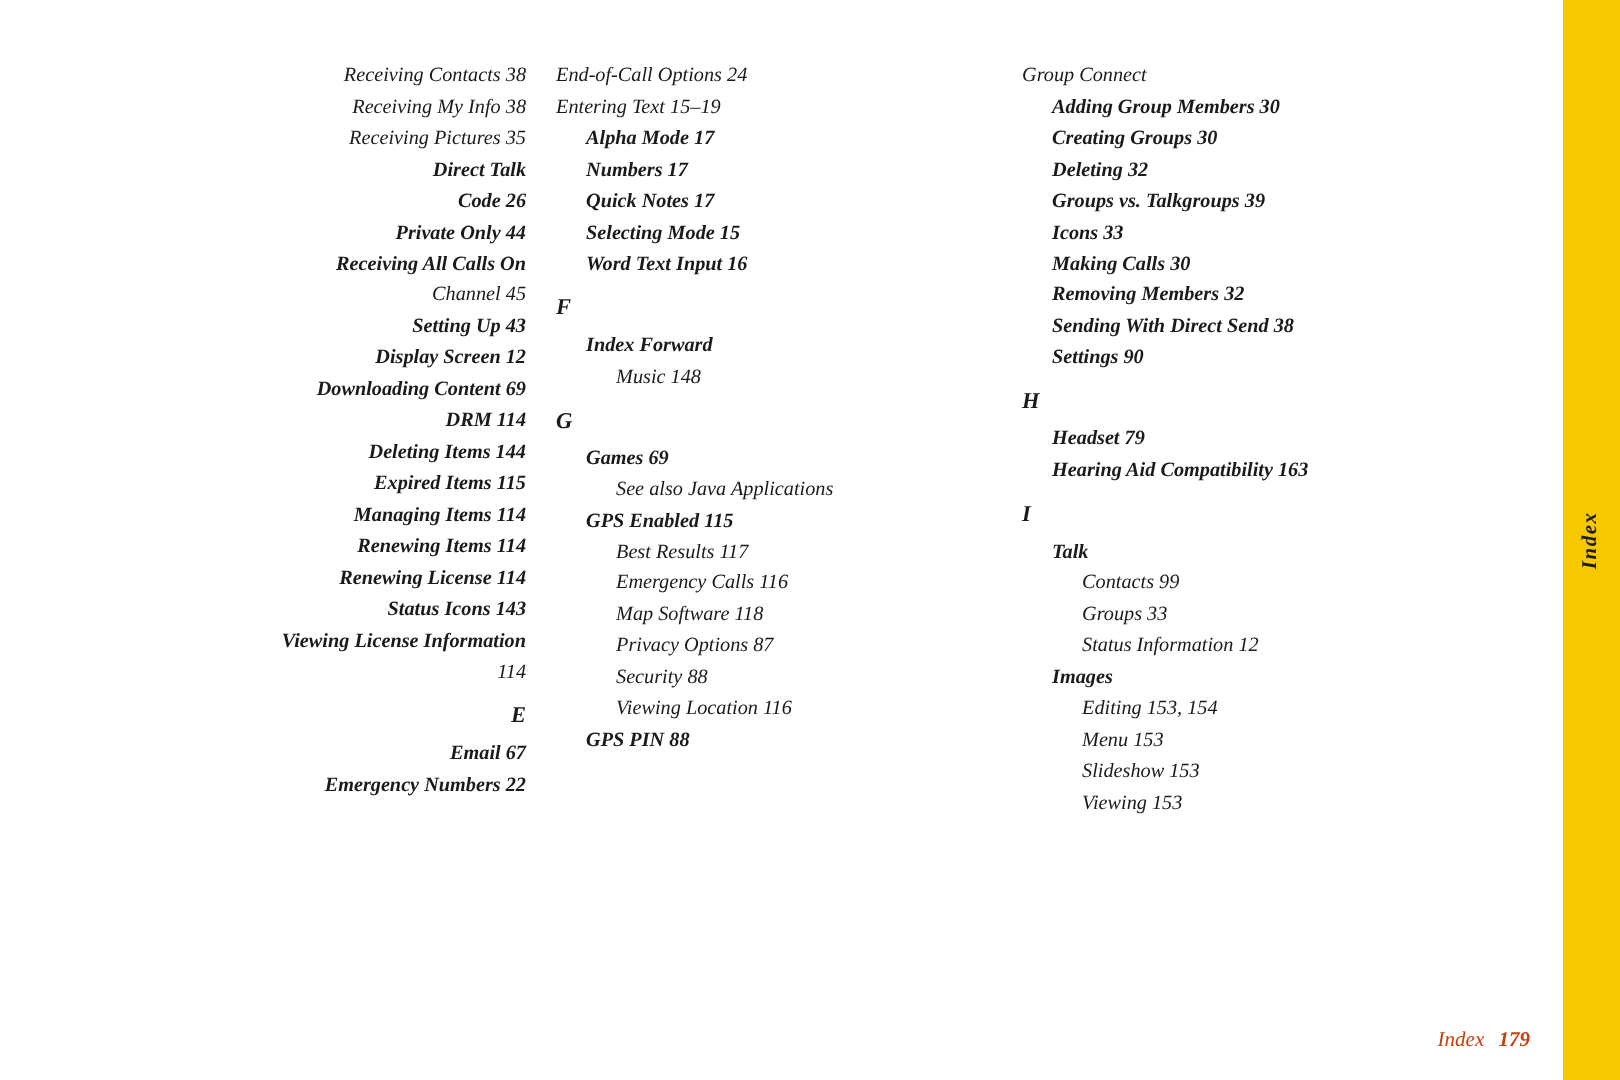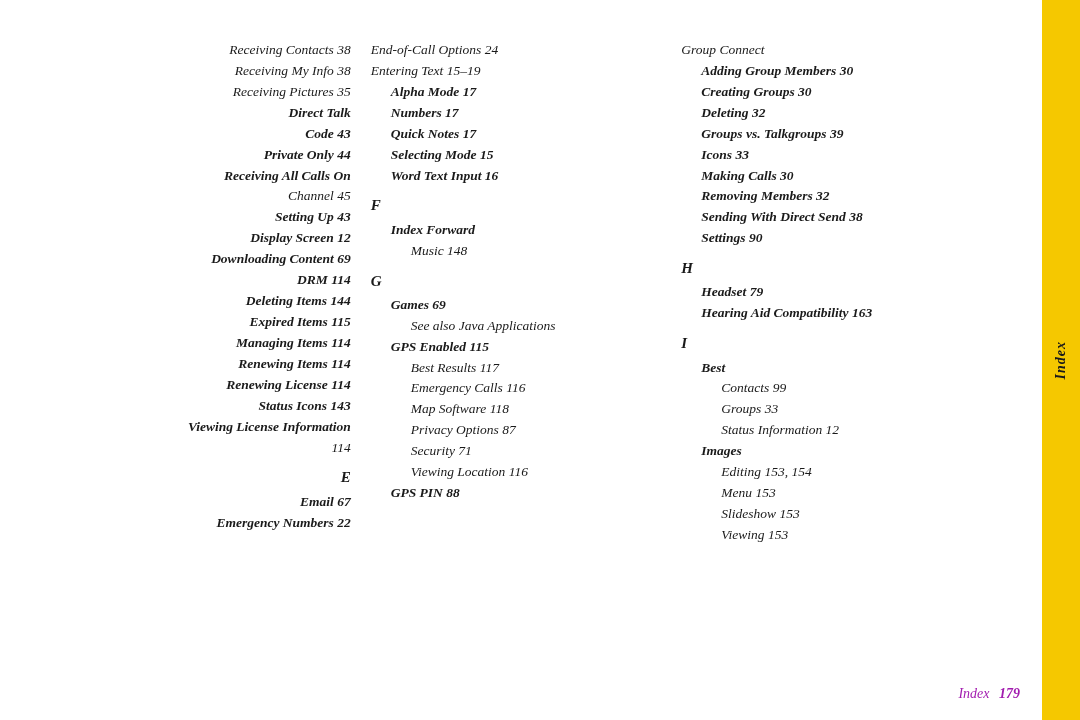--- a/index.html
+++ b/index.html
@@ -79,21 +79,21 @@
       margin-top: 8px;
       margin-bottom: 2px;
     }
 
     .footer {
       position: absolute;
       bottom: 18px;
       right: 60px;
       font-style: italic;
       font-size: 14px;
-      color: #a21caf;
+      color: #c2410c;
     }
     .footer .footer-label {
       font-style: italic;
       font-weight: normal;
     }
     .footer .footer-num {
       font-style: italic;
       font-weight: bold;
       margin-left: 6px;
     }
@@ -107,21 +107,21 @@
     <span class="side-tab-label">Index</span>
   </div>
 
   <div class="columns-wrapper">
 
     <div class="col" id="col1-container">
         <div class="entry italic-only">Receiving Contacts 38</div>
         <div class="entry italic-only">Receiving My Info 38</div>
         <div class="entry italic-only">Receiving Pictures 35</div>
         <div class="entry bold-italic">Direct Talk</div>
-        <div class="entry italic-only indent1">Code 43</div>
+        <div class="entry italic-only indent1">Code 26</div>
         <div class="entry italic-only indent1">Private Only 44</div>
         <div class="entry italic-only indent1">Receiving All Calls On</div>
         <div class="entry italic-only indent2">Channel 45</div>
         <div class="entry italic-only indent1">Setting Up 43</div>
         <div class="entry bold-italic">Display Screen 12</div>
         <div class="entry bold-italic">Downloading Content 69</div>
         <div class="entry bold-italic">DRM 114</div>
         <div class="entry italic-only indent1">Deleting Items 144</div>
         <div class="entry italic-only indent1">Expired Items 115</div>
         <div class="entry italic-only indent1">Managing Items 114</div>
@@ -147,41 +147,41 @@
         <div class="entry italic-only indent1">Index Forward</div>
         <div class="entry italic-only indent2">Music 148</div>
         <div class="entry section-letter">G</div>
         <div class="entry italic-only indent1">Games 69</div>
         <div class="entry italic-only indent2">See also Java Applications</div>
         <div class="entry italic-only indent1">GPS Enabled 115</div>
         <div class="entry italic-only indent2">Best Results 117</div>
         <div class="entry italic-only indent2">Emergency Calls 116</div>
         <div class="entry italic-only indent2">Map Software 118</div>
         <div class="entry italic-only indent2">Privacy Options 87</div>
-        <div class="entry italic-only indent2">Security 71</div>
+        <div class="entry italic-only indent2">Security 88</div>
         <div class="entry italic-only indent2">Viewing Location 116</div>
         <div class="entry italic-only indent1">GPS PIN 88</div>
       </div>
 
     <div class="col" id="col3-container">
         <div class="entry italic-only">Group Connect</div>
         <div class="entry italic-only indent1">Adding Group Members 30</div>
         <div class="entry italic-only indent1">Creating Groups 30</div>
         <div class="entry italic-only indent1">Deleting 32</div>
         <div class="entry italic-only indent1">Groups vs. Talkgroups 39</div>
         <div class="entry italic-only indent1">Icons 33</div>
         <div class="entry italic-only indent1">Making Calls 30</div>
         <div class="entry italic-only indent1">Removing Members 32</div>
         <div class="entry italic-only indent1">Sending With Direct Send 38</div>
         <div class="entry italic-only indent1">Settings 90</div>
         <div class="entry section-letter">H</div>
         <div class="entry italic-only indent1">Headset 79</div>
         <div class="entry italic-only indent1">Hearing Aid Compatibility 163</div>
         <div class="entry section-letter">I</div>
-        <div class="entry italic-only indent1">Best</div>
+        <div class="entry italic-only indent1">Talk</div>
         <div class="entry italic-only indent2">Contacts 99</div>
         <div class="entry italic-only indent2">Groups 33</div>
         <div class="entry italic-only indent2">Status Information 12</div>
         <div class="entry italic-only indent1">Images</div>
         <div class="entry italic-only indent2">Editing 153, 154</div>
         <div class="entry italic-only indent2">Menu 153</div>
         <div class="entry italic-only indent2">Slideshow 153</div>
         <div class="entry italic-only indent2">Viewing 153</div>
       </div>
 

